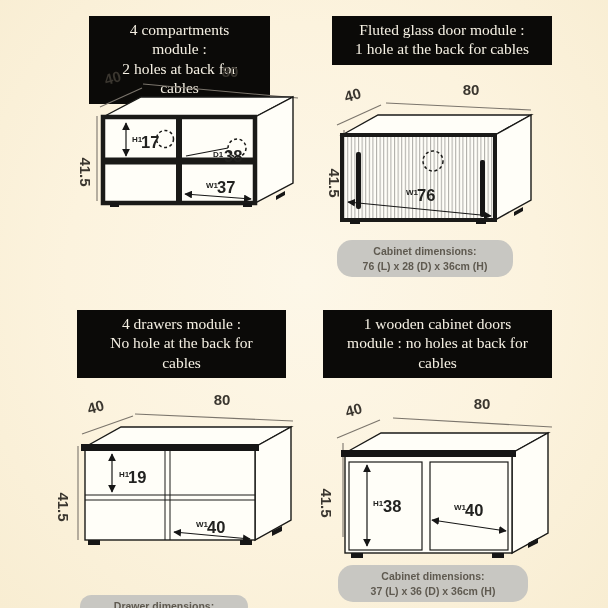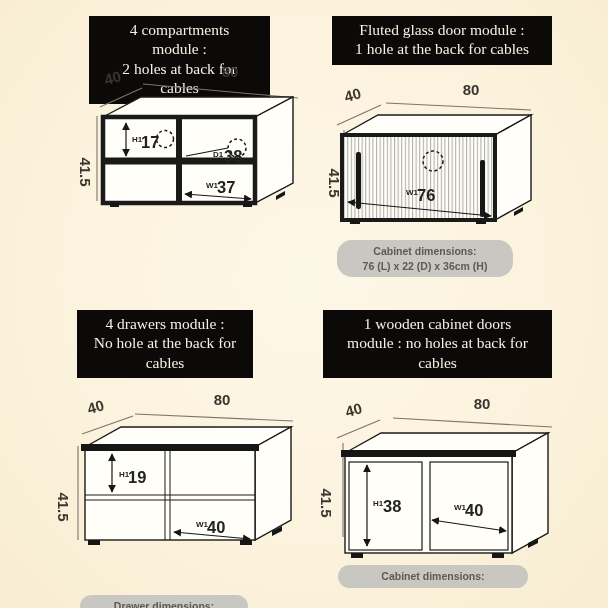--- a/index.html
+++ b/index.html
@@ -107,26 +107,26 @@
       <rect x="46" y="220" width="10" height="4" fill="#161616"></rect>
       <rect x="172" y="220" width="10" height="4" fill="#161616"></rect>
       <polygon points="210,212 219,207 219,211 210,216" fill="#161616"></polygon>
       <circle class="dash" cx="129" cy="161" r="10"></circle>
       <text class="pre" x="102" y="195">W1</text>
       <text class="big" x="113" y="201">76</text>
       <line class="arrow" x1="44" y1="202" x2="187" y2="216" marker-start="url(#aTR)" marker-end="url(#aTR)"></line>
     </svg>
     <div class="pill" style="left:33px;top:240px;width:176px;">
       <div>Cabinet dimensions:</div>
-      <div>76 (L) x 22 (D) x 36cm (H)</div>
+      <div>76 (L) x 28 (D) x 36cm (H)</div>
     </div>
   </div>
 
   <div class="quad" id="q-bl">
-    <div class="title-box" style="left:77px;top:6px;width:176px;">4 drawers module :
+    <div class="title-box" style="left:77px;top:6px;width:209px;">4 drawers module :
 No hole at the back for
 cables</div>
     <svg class="qsvg" viewBox="0 0 304 304">
       <defs>
         <marker id="aBL" viewBox="0 0 10 10" refX="9" refY="5" markerWidth="6.5" markerHeight="6.5" orient="auto-start-reverse">
           <path d="M0,0 L10,5 L0,10 z" fill="#161616"></path>
         </marker>
       </defs>
       <path class="dimline" d="M82,130 L133,112"></path>
       <text class="num" x="97" y="108" text-anchor="middle" transform="rotate(-15 97 108)">40</text>
@@ -186,16 +186,17 @@
       <polygon points="224,239 234,234 234,239 224,244" fill="#161616"></polygon>
       <line class="arrow" x1="63" y1="161" x2="63" y2="242" marker-start="url(#aBR)" marker-end="url(#aBR)"></line>
       <text class="pre" x="69" y="202">H1</text>
       <text class="big" x="79" y="208">38</text>
       <text class="pre" x="150" y="206">W1</text>
       <text class="big" x="161" y="212">40</text>
       <line class="arrow" x1="128" y1="216" x2="202" y2="227" marker-start="url(#aBR)" marker-end="url(#aBR)"></line>
     </svg>
     <div class="pill" style="left:34px;top:261px;width:190px;">
       <div>Cabinet dimensions:</div>
+      <div>37 (L) x 36 (D) x 36cm (H)</div>
     </div>
   </div>
 
 </div>
 
 </body></html>

